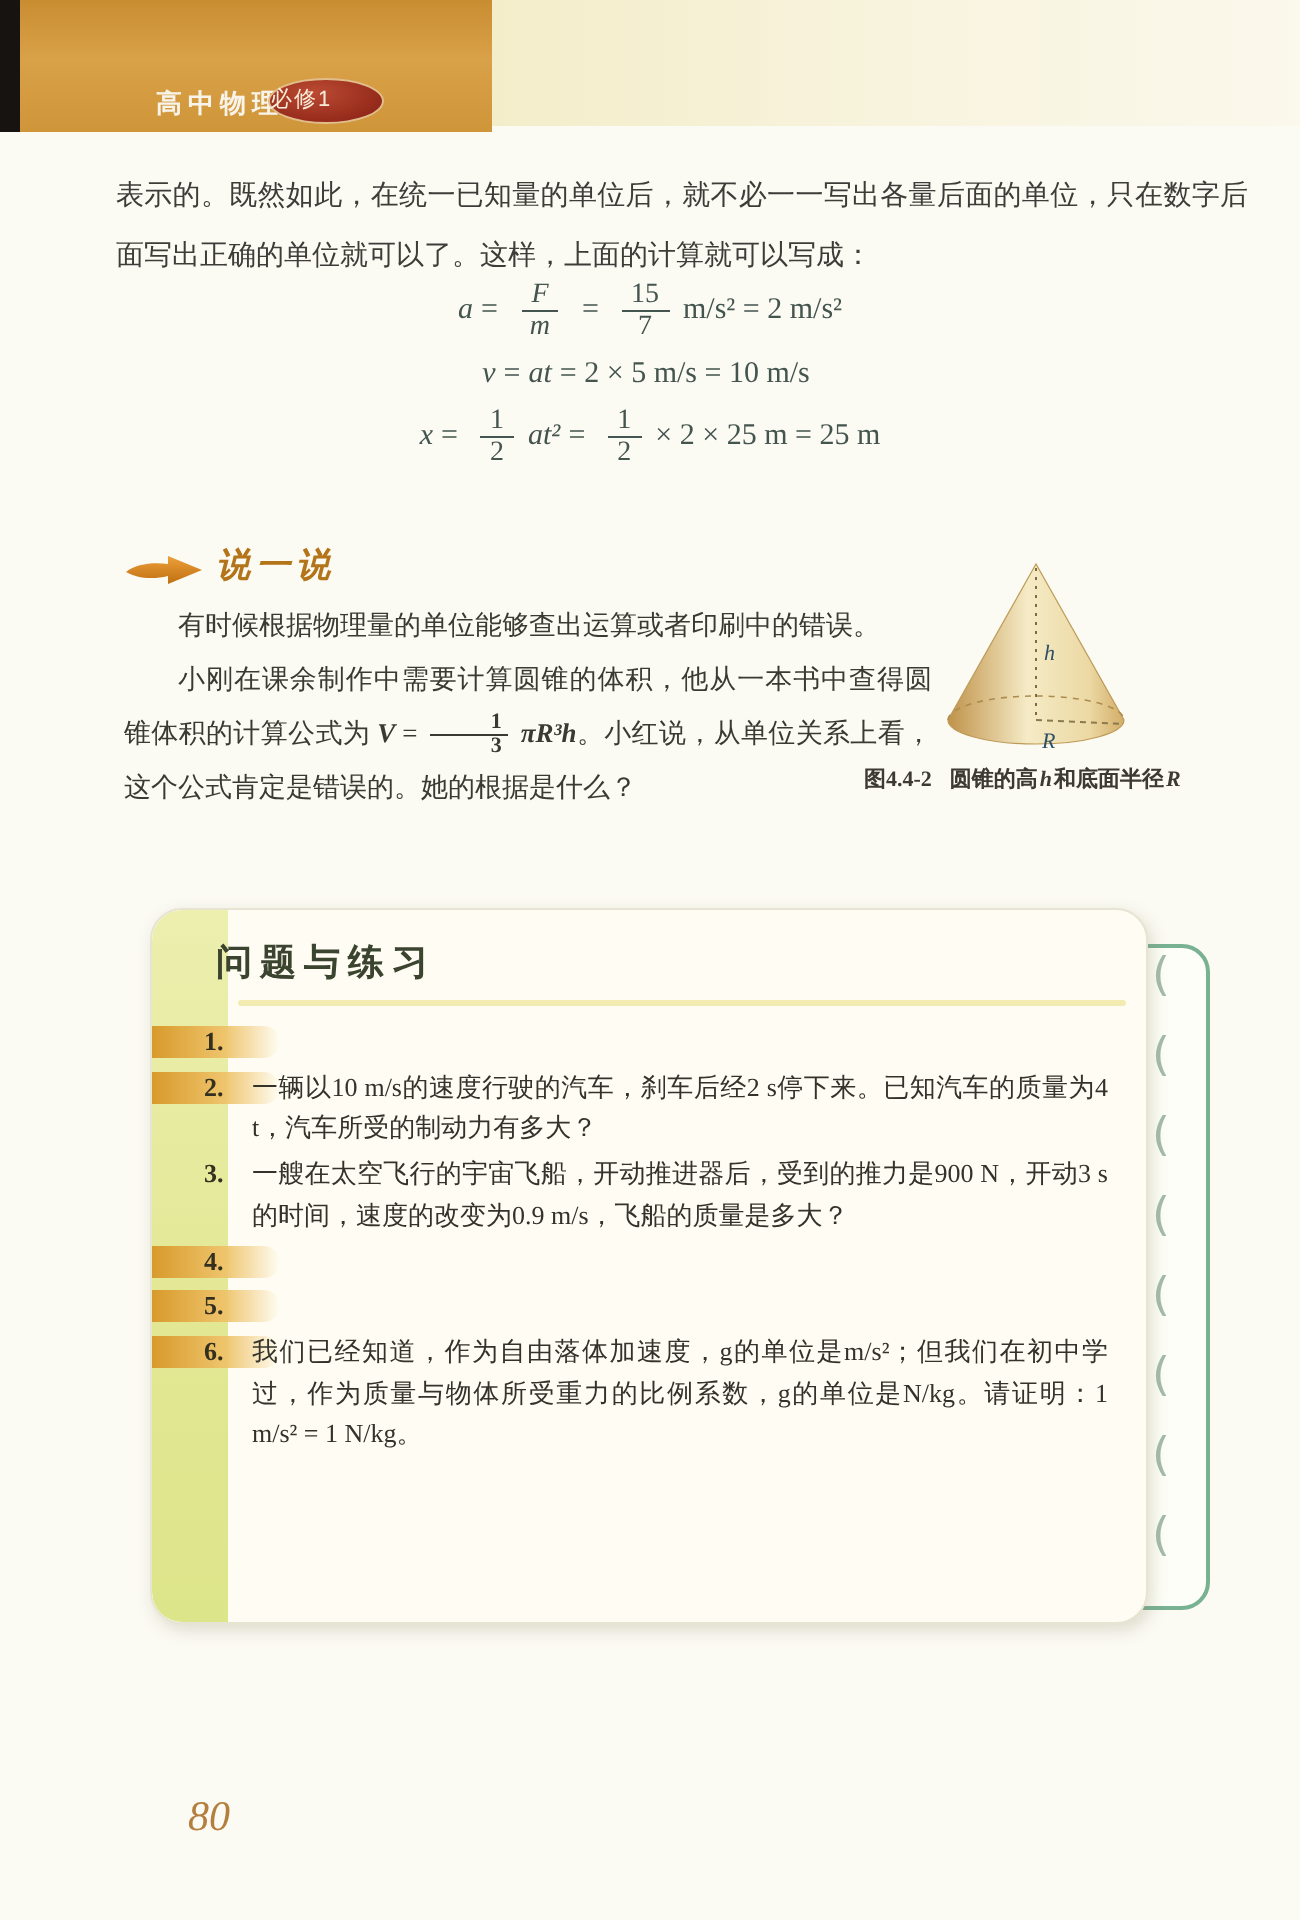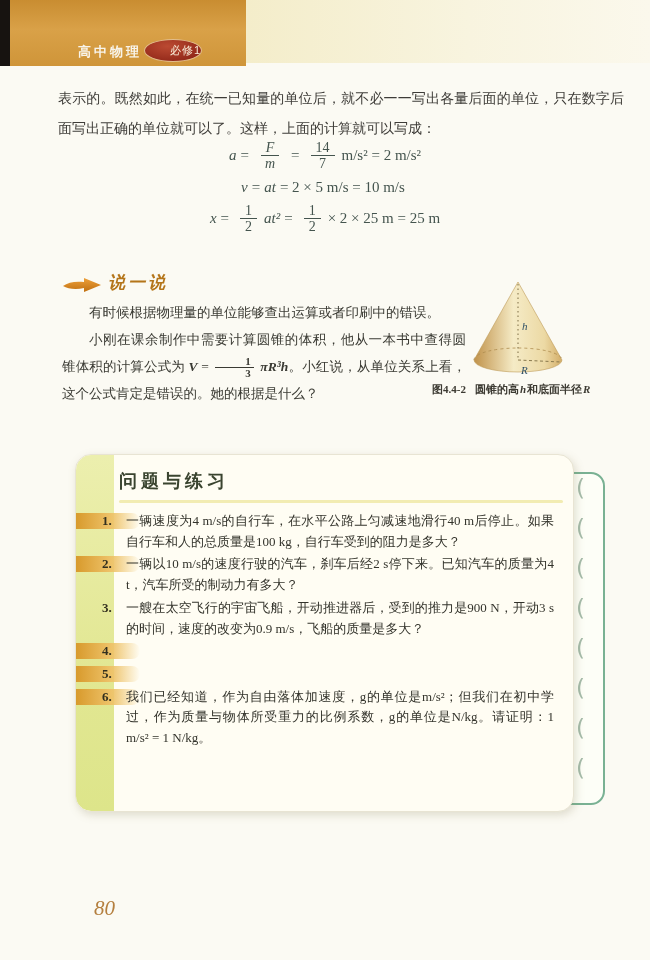--- a/index.html
+++ b/index.html
@@ -9,23 +9,23 @@
     font-family:"Liberation Serif","DejaVu Serif",serif;
     overflow:hidden;
   }
   .abs{position:absolute;}
 
   
   .edge-black{left:0;top:0;width:10px;height:66px;background:#171310;}
   .header-orange{left:10px;top:0;width:236px;height:66px;
     background:linear-gradient(180deg,#c98d31 0%,#d9a148 45%,#cf9539 100%);}
   .book-title{left:78px;top:43px;color:#f8f4ea;font-size:13px;font-weight:bold;letter-spacing:3px;font-family:"Liberation Sans",sans-serif;}
-  .badge{left:144px;top:39px;width:56px;height:21px;border-radius:50%;
+  .badge{left:134px;top:39px;width:56px;height:21px;border-radius:50%;
     background:radial-gradient(ellipse at 40% 30%,#bb4a32 0%,#93291a 75%);
-    border:1px solid #e2bd8c;color:#f8ecd8;font-size:11px;line-height:20px;text-align:right;
+    border:1px solid #e2bd8c;color:#f8ecd8;font-size:11px;line-height:20px;text-align:left;
     letter-spacing:1px;font-family:"Liberation Sans",sans-serif;}
   .header-cream{left:246px;top:0;width:404px;height:63px;
     background:linear-gradient(90deg,#f4edca 0%,#f8f4df 55%,#fbf8ec 100%);}
 
   
   .intro{left:58px;top:84px;width:566px;font-size:14px;line-height:30px;color:#3e3c38;text-align:justify;}
 
   
   .eqrow{left:0;right:0;display:flex;justify-content:center;align-items:center;
     color:#44544e;font-size:15px;}
@@ -57,21 +57,21 @@
   .back-sheet{left:100px;top:472px;width:501px;height:329px;background:#fdfef7;
     border:2px solid #79b193;border-radius:14px;}
   .binding-marks{left:576px;top:478px;display:flex;flex-direction:column;gap:19px;}
   .cmark{font-size:23px;line-height:21px;color:#a4bba9;font-family:"DejaVu Sans",sans-serif;}
   .main-box{left:75px;top:454px;width:497px;height:356px;background:#fffdf3;
     border:1px solid #e8e4d3;border-radius:16px;
     box-shadow:2px 3px 8px rgba(140,130,90,.25);overflow:hidden;}
   .left-band{position:absolute;left:0;top:0;bottom:0;width:38px;
     background:linear-gradient(180deg,#ecefae 0%,#e2e793 60%,#dde58a 100%);
     border-radius:15px 0 0 15px;}
-  .ex-title{position:absolute;left:43px;top:14px;font-size:18px;font-weight:bold;
+  .ex-title{position:absolute;left:32px;top:14px;font-size:18px;font-weight:bold;
     color:#3a442f;letter-spacing:4px;font-family:"Liberation Sans",sans-serif;}
   .ex-underline{position:absolute;left:43px;top:45px;width:444px;height:3px;background:#f2ecb2;border-radius:2px;}
   .problems{position:absolute;left:0;top:56px;width:497px;}
   .prow{position:relative;display:flex;margin-bottom:2px;}
   .pbar{position:absolute;left:0;top:2px;width:64px;height:16px;border-radius:0 8px 8px 0;
     background:linear-gradient(90deg,#d89a2c 0%,#eec36a 55%,rgba(248,228,170,0) 100%);}
   .pnum{position:relative;width:22px;margin-left:26px;font-weight:bold;font-size:13px;
     color:#33301f;line-height:20.7px;}
   .ptext{position:relative;width:428px;margin-left:2px;font-size:13px;line-height:20.7px;
     color:#33332b;text-align:justify;}
@@ -92,21 +92,21 @@
 
 <div class="abs eqrow eq1">
   <span class="v">a</span>
   <span class="eqgap">=</span>
   <span class="frac">
     <span class="fnum v">F</span>
     <span class="fden v">m</span>
   </span>
   <span class="eqgap">=</span>
   <span class="frac">
-    <span class="fnum">14</span>
+    <span class="fnum">15</span>
     <span class="fden">7</span>
   </span>
   <span>m/s² = 2 m/s²</span>
 </div>
 <div class="abs eqrow eq2">
   <span class="v">v</span>
   <span class="eqgap">=</span>
   <span class="v">at</span>
   <span class="eqgap">= 2 × 5 m/s = 10 m/s</span>
 </div>
@@ -182,21 +182,20 @@
   </div>
 
 <div class="abs main-box">
   <div class="left-band"></div>
   <div class="ex-title">问题与练习</div>
   <div class="ex-underline"></div>
   <div class="problems">
   <div class="prow">
     <span class="pbar"></span>
     <span class="pnum">1.</span>
-    <span class="ptext">一辆速度为4 m/s的自行车，在水平公路上匀减速地滑行40 m后停止。如果自行车和人的总质量是100 kg，自行车受到的阻力是多大？</span>
   </div>
 
   <div class="prow">
     <span class="pbar"></span>
     <span class="pnum">2.</span>
     <span class="ptext">一辆以10 m/s的速度行驶的汽车，刹车后经2 s停下来。已知汽车的质量为4 t，汽车所受的制动力有多大？</span>
   </div>
 
   <div class="prow">
 

